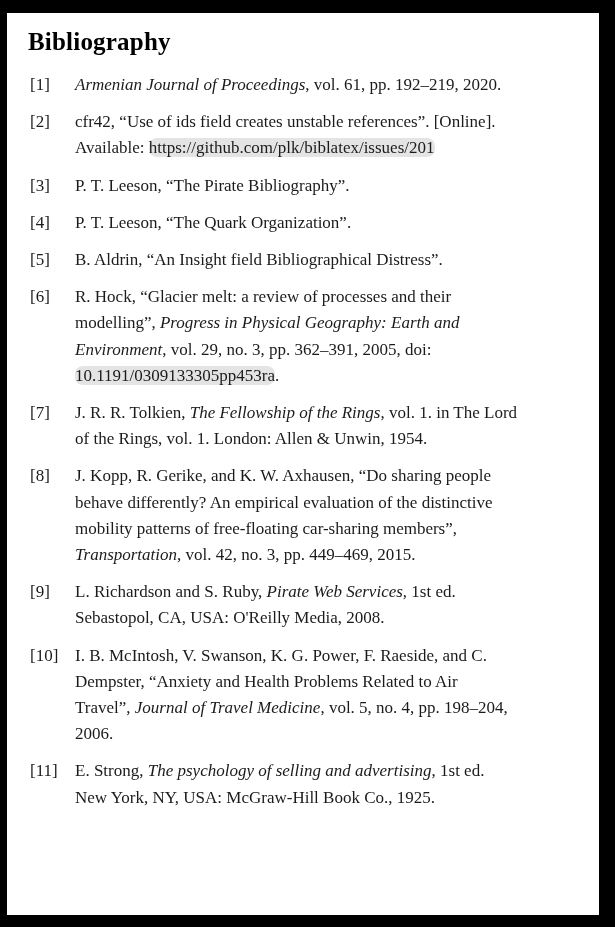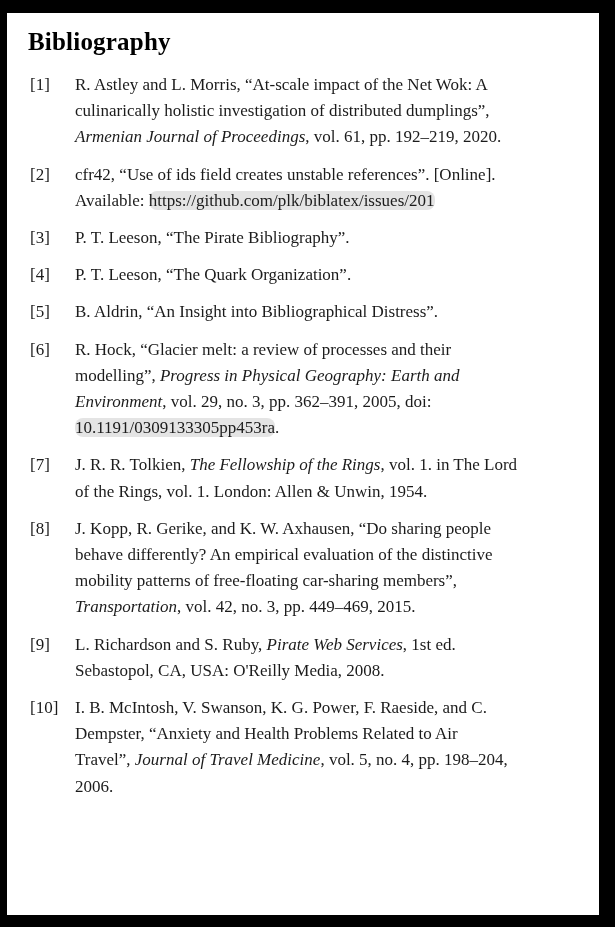--- a/index.html
+++ b/index.html
@@ -57,40 +57,38 @@
 </style>
 </head>
 <body>
 
 <div class="frame">
   <div class="page">
     <h1 class="page-title">Bibliography</h1>
     <div class="ref-list">
         <div class="entry">
           <span class="label">[1]</span>
-          <span class="body"><span>R. Astley and L. Morris, “At-scale impact of the Net Wok: A
-culinarically holistic investigation of distributed dumplings”,
-</span><span class="it">Armenian Journal of Proceedings</span><span>, vol. 61, pp. 192–219, 2020.</span></span>
+          <span class="body"><span class="it">Armenian Journal of Proceedings</span><span>, vol. 61, pp. 192–219, 2020.</span></span>
         </div>
         <div class="entry">
           <span class="label">[2]</span>
           <span class="body"><span>cfr42, “Use of ids field creates unstable references”. [Online].
 Available: </span><span class="hl">https://github.com/plk/biblatex/issues/201</span></span>
         </div>
         <div class="entry">
           <span class="label">[3]</span>
           <span class="body"><span>P. T. Leeson, “The Pirate Bibliography”.</span></span>
         </div>
         <div class="entry">
           <span class="label">[4]</span>
           <span class="body"><span>P. T. Leeson, “The Quark Organization”.</span></span>
         </div>
         <div class="entry">
           <span class="label">[5]</span>
-          <span class="body"><span>B. Aldrin, “An Insight into Bibliographical Distress”.</span></span>
+          <span class="body"><span>B. Aldrin, “An Insight field Bibliographical Distress”.</span></span>
         </div>
         <div class="entry">
           <span class="label">[6]</span>
           <span class="body"><span>R. Hock, “Glacier melt: a review of processes and their
 modelling”, </span><span class="it">Progress in Physical Geography: Earth and
 Environment</span><span>, vol. 29, no. 3, pp. 362–391, 2005, doi:
 </span><span class="hl">10.1191/0309133305pp453ra</span><span>.</span></span>
         </div>
         <div class="entry">
           <span class="label">[7]</span>
@@ -109,15 +107,20 @@
           <span class="body"><span>L. Richardson and S. Ruby, </span><span class="it">Pirate Web Services</span><span>, 1st ed.
 Sebastopol, CA, USA: O'Reilly Media, 2008.</span></span>
         </div>
         <div class="entry">
           <span class="label">[10]</span>
           <span class="body"><span>I. B. McIntosh, V. Swanson, K. G. Power, F. Raeside, and C.
 Dempster, “Anxiety and Health Problems Related to Air
 Travel”, </span><span class="it">Journal of Travel Medicine</span><span>, vol. 5, no. 4, pp. 198–204,
 2006.</span></span>
         </div>
+        <div class="entry">
+          <span class="label">[11]</span>
+          <span class="body"><span>E. Strong, </span><span class="it">The psychology of selling and advertising</span><span>, 1st ed.
+New York, NY, USA: McGraw-Hill Book Co., 1925.</span></span>
+        </div>
       </div>
   </div>
 </div>
 
 </body></html>

